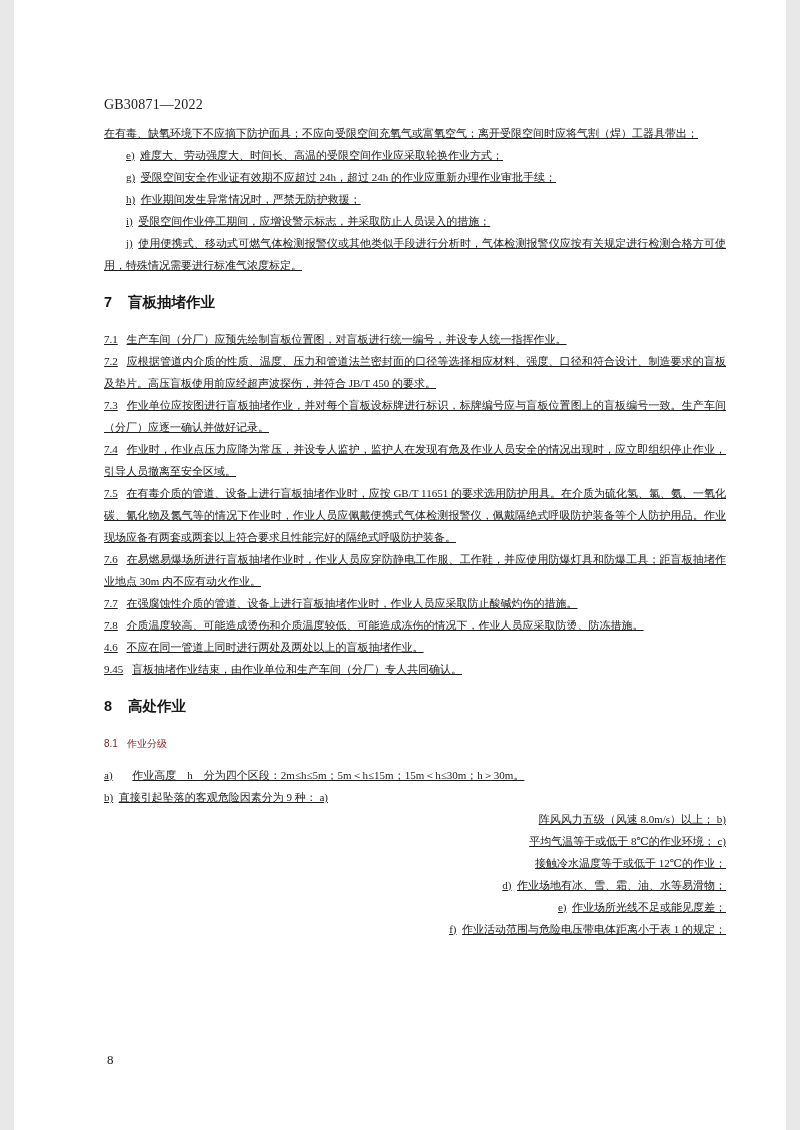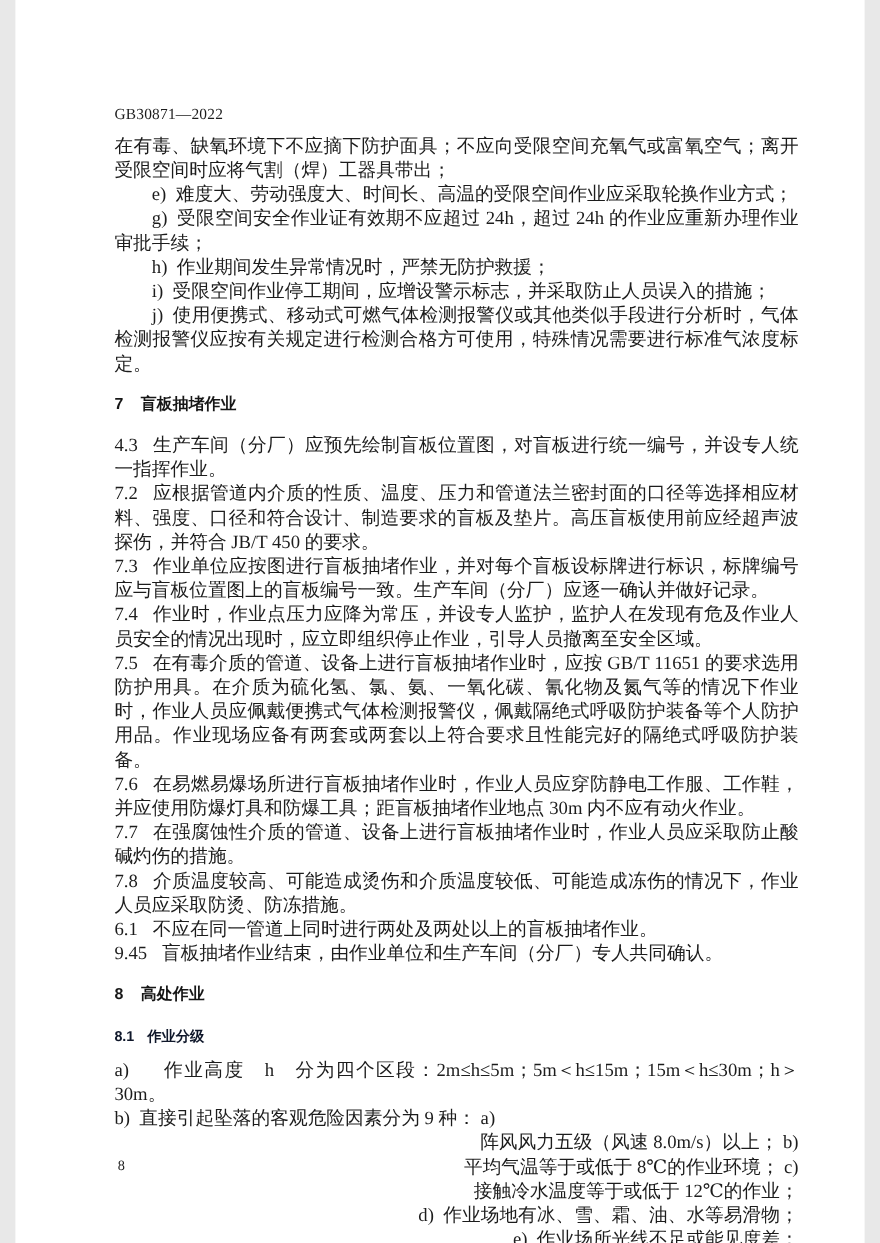--- a/index.html
+++ b/index.html
@@ -20,44 +20,45 @@
     width: 622px;
   }
   .doc-header {
     font-size: 14px;
     line-height: 18px;
     letter-spacing: 0.2px;
     margin-bottom: 8px;
   }
   .para {
     margin: 0;
-    font-size: 17px;
+    font-size: 11px;
     line-height: 22px;
     text-align: justify;
+    text-decoration: underline;
   }
   .li { text-indent: 2em; }
   .marker { margin-right: 0.5em; }
   .marker-wide { margin-right: 1.8em; }
   .cnum { margin-right: 0.8em; }
   .sec-h {
     margin: 15px 0 15px 0;
     font-family: "Liberation Sans", "DejaVu Sans", sans-serif;
     font-weight: 700;
     font-size: 14.5px;
     line-height: 22px;
     color: #161616;
   }
   .sec-h .sec-num { margin-right: 1.1em; font-weight: 700; }
   .sub-h {
     margin: 16px 0 9px 0;
     font-family: "Liberation Sans", "DejaVu Sans", sans-serif;
-    font-weight: 700;
-    font-size: 13px;
+    font-weight: 400;
+    font-size: 10px;
     line-height: 22px;
-    color: #0f172a;
+    color: #7f1d1d;
   }
   .sub-h .sec-num { margin-right: 0.9em; }
   .indent1 { padding-left: 1.9em; text-align: right; }
   .page-number {
     position: absolute;
     left: 93px;
     top: 1052px;
     font-size: 13px;
     line-height: 16px;
   }
@@ -73,29 +74,29 @@
     <p class="para">在有毒、缺氧环境下不应摘下防护面具；不应向受限空间充氧气或富氧空气；离开受限空间时应将气割（焊）工器具带出；</p>
 
     <p class="para li"><span class="marker">e)</span><span>难度大、劳动强度大、时间长、高温的受限空间作业应采取轮换作业方式；</span></p>
     <p class="para li"><span class="marker">g)</span><span>受限空间安全作业证有效期不应超过 24h，超过 24h 的作业应重新办理作业审批手续；</span></p>
     <p class="para li"><span class="marker">h)</span><span>作业期间发生异常情况时，严禁无防护救援；</span></p>
     <p class="para li"><span class="marker">i)</span><span>受限空间作业停工期间，应增设警示标志，并采取防止人员误入的措施；</span></p>
     <p class="para li"><span class="marker">j)</span><span>使用便携式、移动式可燃气体检测报警仪或其他类似手段进行分析时，气体检测报警仪应按有关规定进行检测合格方可使用，特殊情况需要进行标准气浓度标定。</span></p>
 
     <h2 class="sec-h"><span class="sec-num">7</span><span>盲板抽堵作业</span></h2>
 
-    <p class="para"><span class="cnum">4.3</span><span>生产车间（分厂）应预先绘制盲板位置图，对盲板进行统一编号，并设专人统一指挥作业。</span></p>
+    <p class="para"><span class="cnum">7.1</span><span>生产车间（分厂）应预先绘制盲板位置图，对盲板进行统一编号，并设专人统一指挥作业。</span></p>
     <p class="para"><span class="cnum">7.2</span><span>应根据管道内介质的性质、温度、压力和管道法兰密封面的口径等选择相应材料、强度、口径和符合设计、制造要求的盲板及垫片。高压盲板使用前应经超声波探伤，并符合 JB/T 450 的要求。</span></p>
     <p class="para"><span class="cnum">7.3</span><span>作业单位应按图进行盲板抽堵作业，并对每个盲板设标牌进行标识，标牌编号应与盲板位置图上的盲板编号一致。生产车间（分厂）应逐一确认并做好记录。</span></p>
     <p class="para"><span class="cnum">7.4</span><span>作业时，作业点压力应降为常压，并设专人监护，监护人在发现有危及作业人员安全的情况出现时，应立即组织停止作业，引导人员撤离至安全区域。</span></p>
     <p class="para"><span class="cnum">7.5</span><span>在有毒介质的管道、设备上进行盲板抽堵作业时，应按 GB/T 11651 的要求选用防护用具。在介质为硫化氢、氯、氨、一氧化碳、氰化物及氮气等的情况下作业时，作业人员应佩戴便携式气体检测报警仪，佩戴隔绝式呼吸防护装备等个人防护用品。作业现场应备有两套或两套以上符合要求且性能完好的隔绝式呼吸防护装备。</span></p>
     <p class="para"><span class="cnum">7.6</span><span>在易燃易爆场所进行盲板抽堵作业时，作业人员应穿防静电工作服、工作鞋，并应使用防爆灯具和防爆工具；距盲板抽堵作业地点 30m 内不应有动火作业。</span></p>
     <p class="para"><span class="cnum">7.7</span><span>在强腐蚀性介质的管道、设备上进行盲板抽堵作业时，作业人员应采取防止酸碱灼伤的措施。</span></p>
     <p class="para"><span class="cnum">7.8</span><span>介质温度较高、可能造成烫伤和介质温度较低、可能造成冻伤的情况下，作业人员应采取防烫、防冻措施。</span></p>
-    <p class="para"><span class="cnum">6.1</span><span>不应在同一管道上同时进行两处及两处以上的盲板抽堵作业。</span></p>
+    <p class="para"><span class="cnum">4.6</span><span>不应在同一管道上同时进行两处及两处以上的盲板抽堵作业。</span></p>
     <p class="para"><span class="cnum">9.45</span><span>盲板抽堵作业结束，由作业单位和生产车间（分厂）专人共同确认。</span></p>
 
     <h2 class="sec-h"><span class="sec-num">8</span><span>高处作业</span></h2>
 
     <h3 class="sub-h"><span class="sec-num">8.1</span><span>作业分级</span></h3>
 
     <p class="para"><span class="marker marker-wide">a)</span><span>作业高度　h　分为四个区段：2m≤h≤5m；5m＜h≤15m；15m＜h≤30m；h＞30m。</span></p>
     <p class="para"><span class="marker">b)</span><span>直接引起坠落的客观危险因素分为 9 种： a)</span></p>
     <p class="para indent1">阵风风力五级（风速 8.0m/s）以上； b)</p>
     <p class="para indent1">平均气温等于或低于 8℃的作业环境； c)</p>

